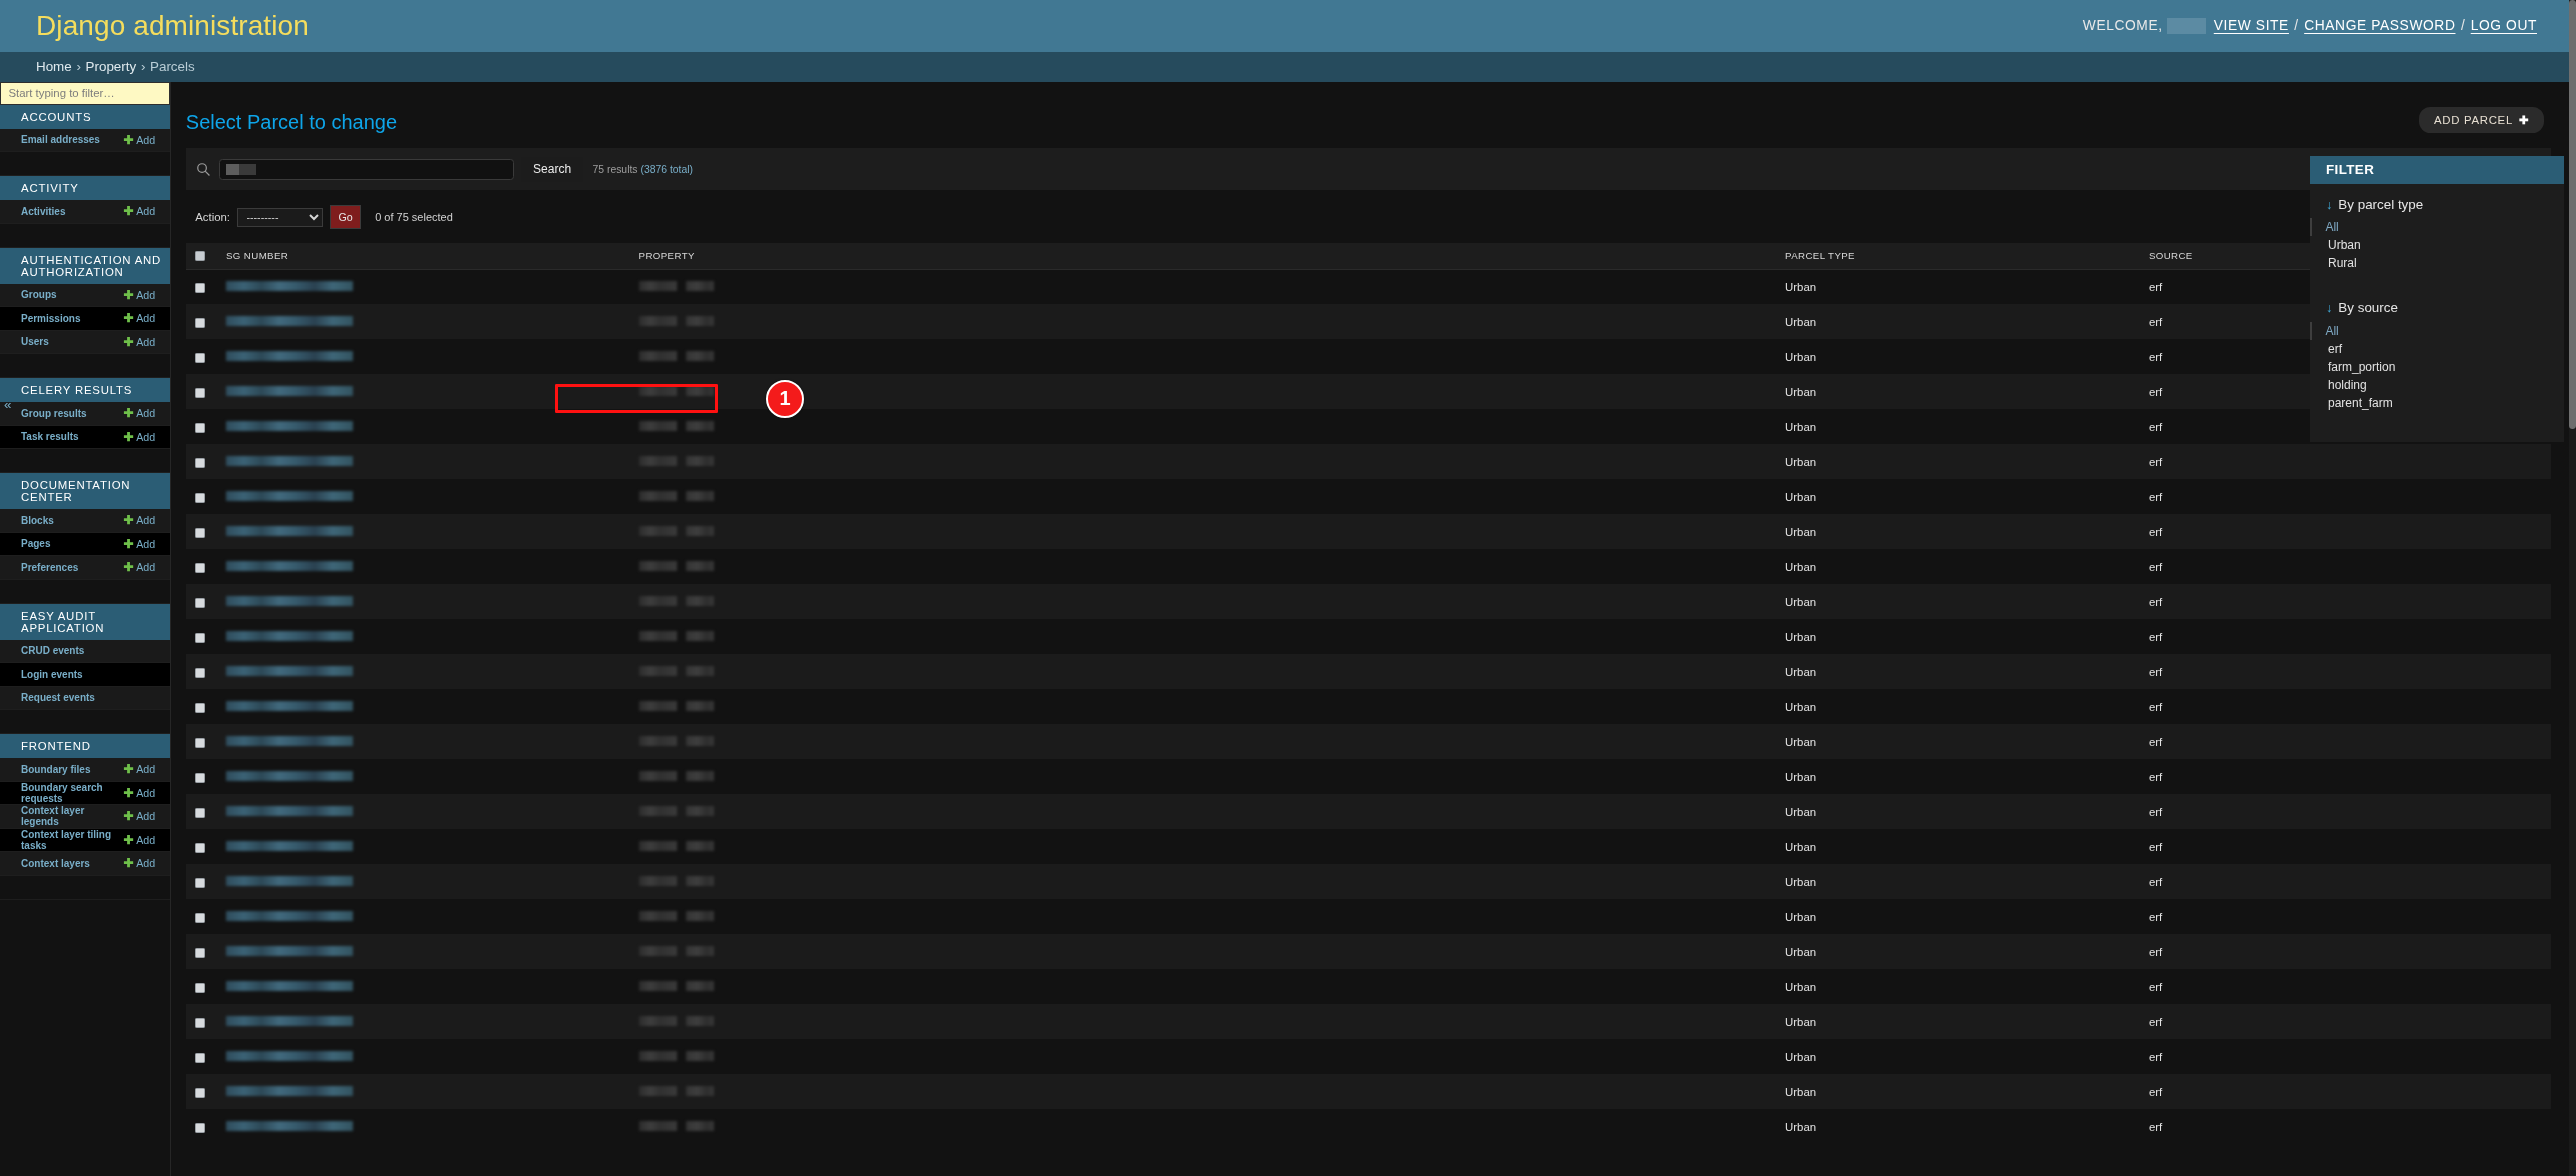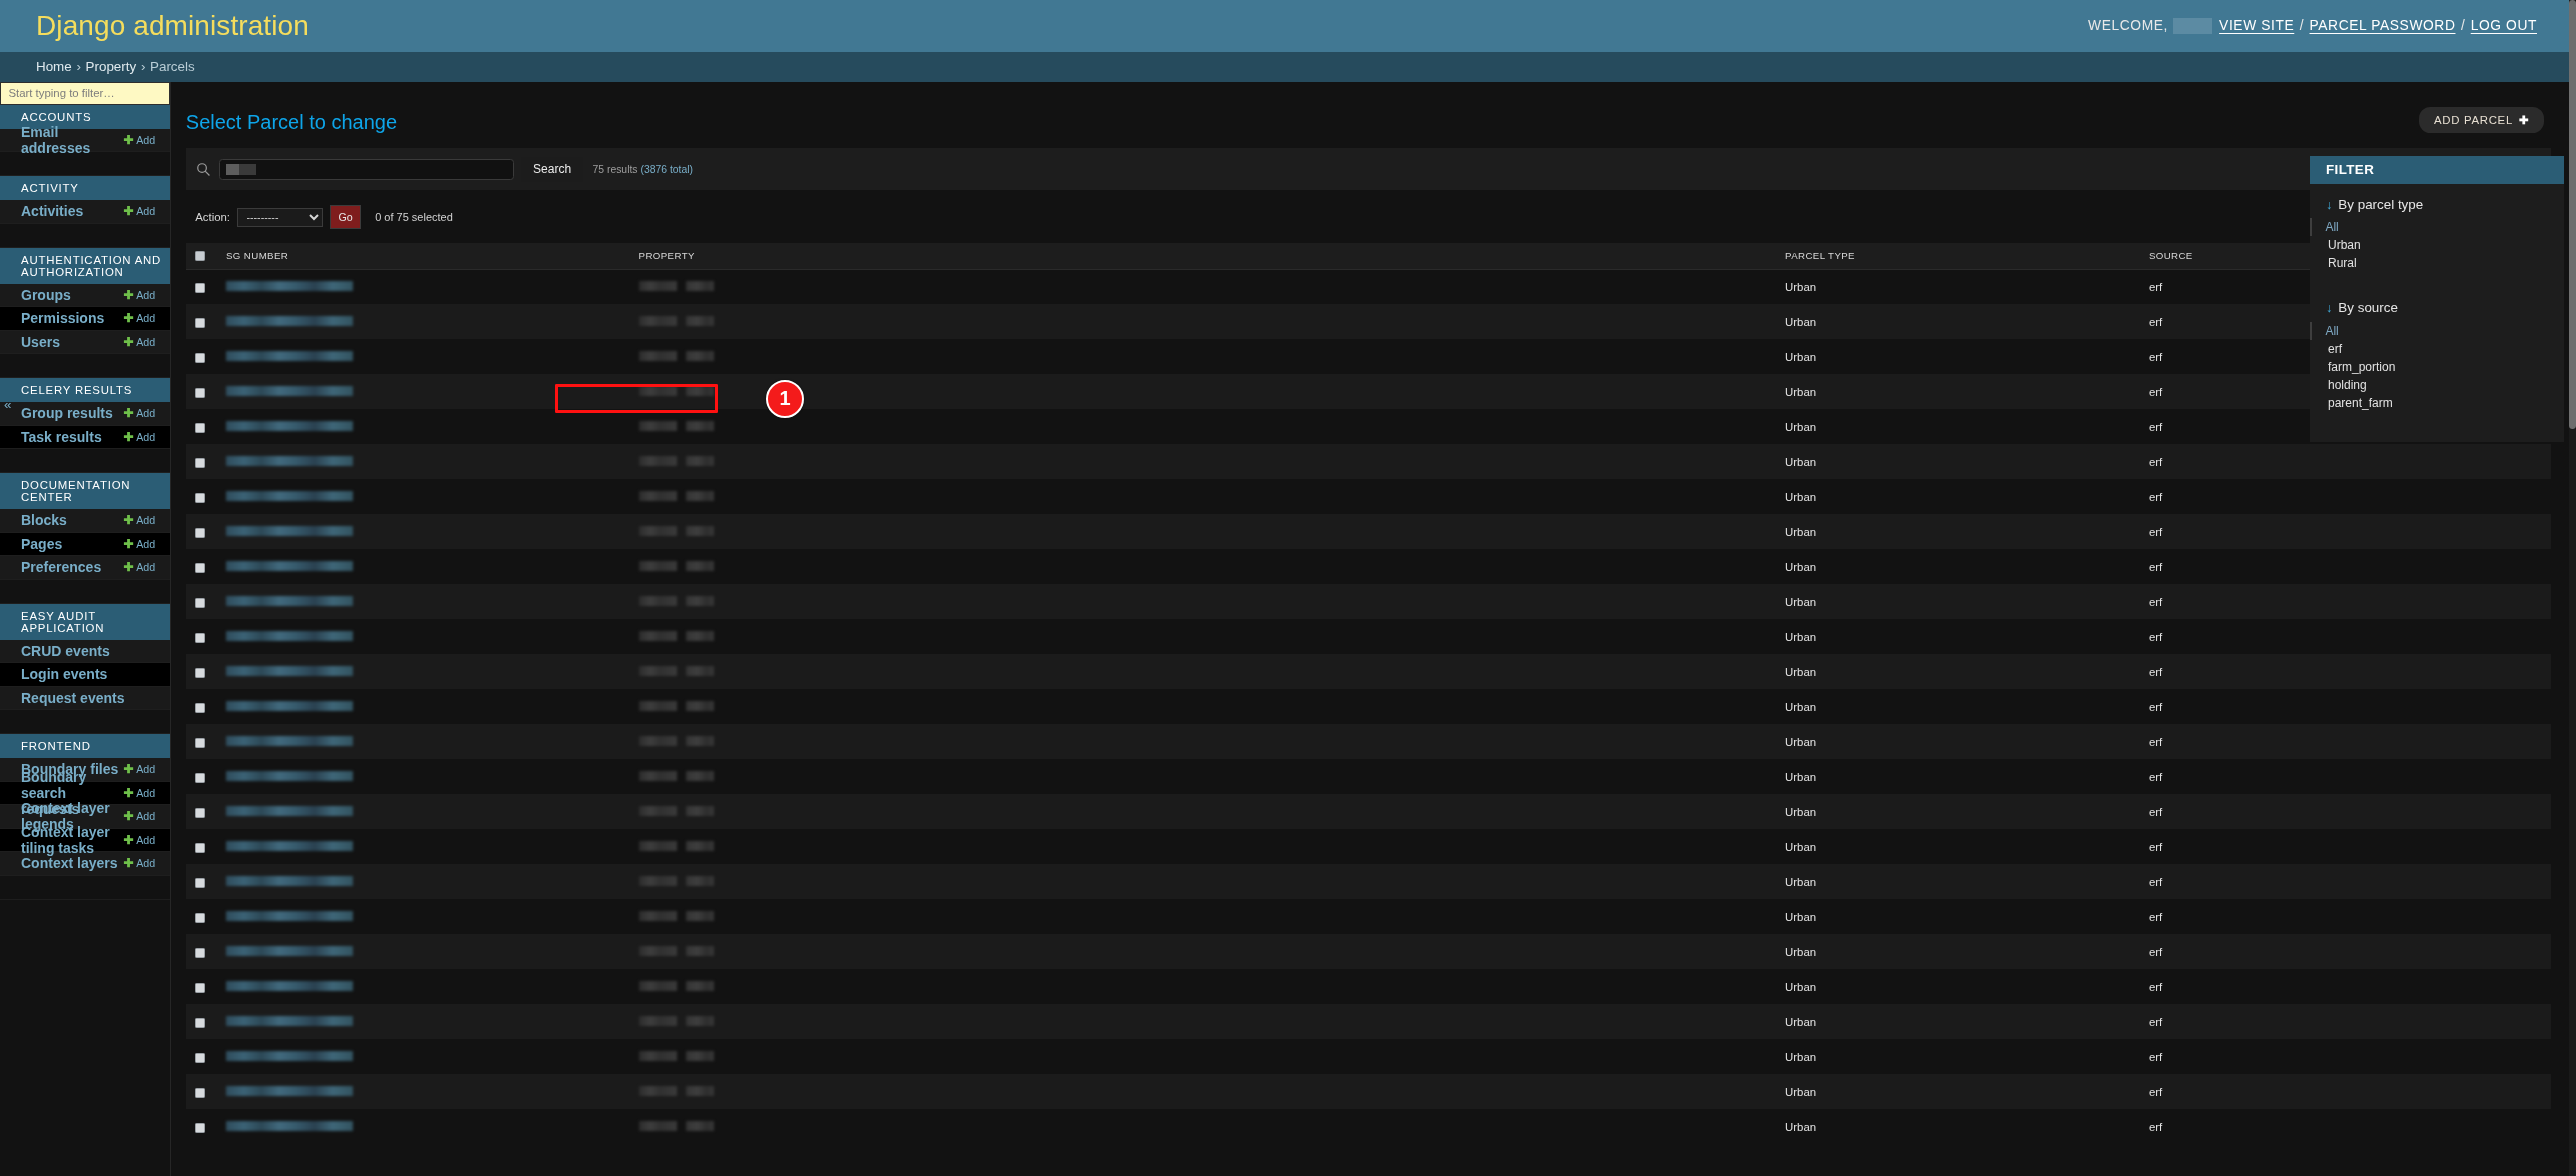--- a/index.html
+++ b/index.html
@@ -110,21 +110,21 @@
     align-items: center;
     justify-content: space-between;
     padding: 0 14.8px 0 21px;
     height: 23.5px;
     background: #000000;
     border-bottom: 0.7px solid #1e1e1e;
   }
   .model-row:nth-child(even) { background: #1a1a1a; }
   .model-row a.model-link {
     color: #79aec8;
-    font-size: 14px;
+    font-size: 10px;
     font-weight: bold;
     text-decoration: none;
   }
   .model-row .addlink {
     color: #79aec8;
     font-size: 10.7px;
     text-decoration: none;
     white-space: nowrap;
   }
   .model-row .addlink .plus {
@@ -429,21 +429,21 @@
 
 <div id="header">
   <div id="branding">
     <h1>Django administration</h1>
   </div>
   <div id="user-tools">
     <span class="welcome">WELCOME,</span>
     <span class="redact-user"></span>
     <a href="#">VIEW SITE</a>
     <span class="sep">/</span>
-    <a href="#">PARCEL PASSWORD</a>
+    <a href="#">CHANGE PASSWORD</a>
     <span class="sep">/</span>
     <a href="#">LOG OUT</a>
   </div>
 </div>
 
 <div id="breadcrumbs">
   <a href="#">Home</a>
   <span class="crumb-sep">›</span>
   <a href="#">Property</a>
   <span class="crumb-sep">›</span>

